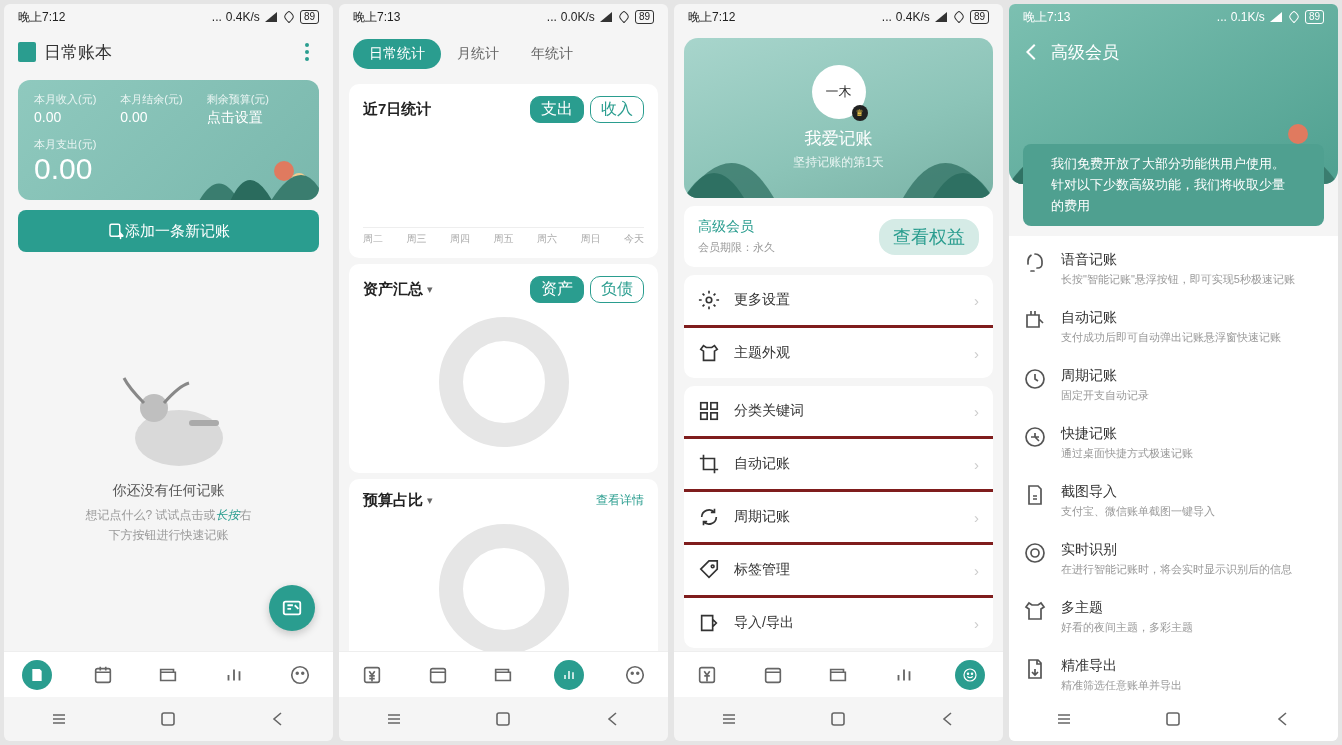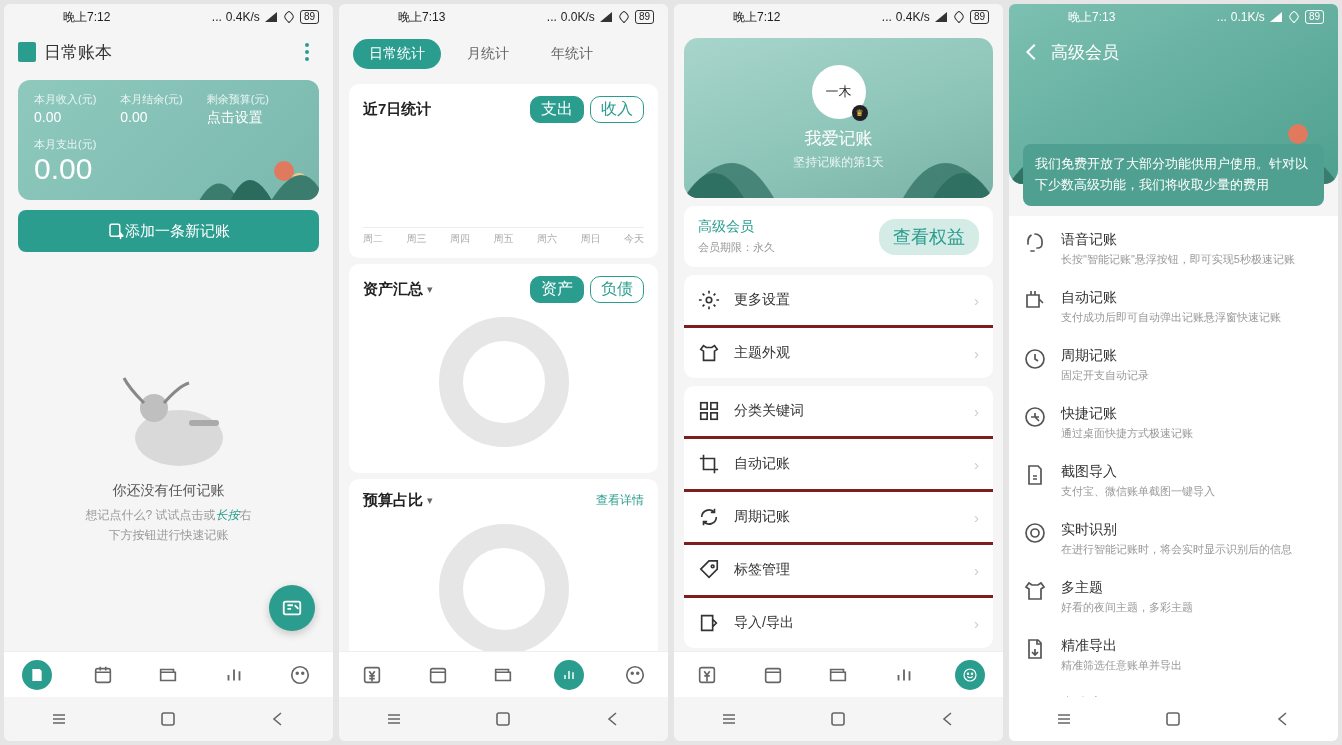--- a/index.html
+++ b/index.html
@@ -1,20 +1,20 @@
 <!DOCTYPE html>
 <html><head>
 <meta charset="utf-8">
 <style>
   * { margin:0; padding:0; box-sizing:border-box; font-family:-apple-system,"PingFang SC","Microsoft YaHei",sans-serif; }
   body { background:#e5e5e5; display:flex; gap:6px; padding:4px; }
   .phone { width:332px; height:737px; background:#f5f5f5; border-radius:6px; overflow:hidden; position:relative; display:flex; flex-direction:column; }
 
   
-  .status-bar { height:26px; background:transparent; display:flex; align-items:center; justify-content:space-between; padding:4px 14px; font-size:12px; color:#222;margin-left:45px; }
+  .status-bar { height:26px; background:transparent; display:flex; align-items:center; justify-content:space-between; padding:4px 14px; font-size:12px; color:#222; }
   .status-right { display:flex; align-items:center; gap:4px; }
   .battery { border:1px solid #333; border-radius:3px; padding:0 3px; font-size:10px; line-height:12px; }
   .phone4 .status-bar{ color:#fff; }
   .phone4 .battery{ border-color:#fff;}
 
   
   .app-header { height:44px; display:flex; align-items:center; padding:0 14px; background:#fff; }
   .phone1 .app-header{ background:#f5f5f5;}
   .book-chip { width:18px; height:20px; background:#2a9d8f; border-radius:2px; margin-right:8px; }
   .header-title { font-size:17px; color:#333; font-weight:500; flex:1; }
@@ -44,21 +44,21 @@
   .bottom-nav { height:46px; background:#fff; border-top:1px solid #eee; display:flex; }
   .nav-item { flex:1; display:flex; align-items:center; justify-content:center; cursor:pointer; }
   .nav-item svg, .nav-ico { width:22px; height:22px; }
   .nav-active-circle { width:30px; height:30px; border-radius:50%; background:#2a9d8f; display:flex; align-items:center; justify-content:center; }
   .nav-active-circle svg{ width:16px; height:16px;}
 
   .sys-nav { height:44px; display:flex; align-items:center; justify-content:space-around; }
   .sys-nav .sys{ width:18px; height:18px; }
 
   
-  .tabs-row { height:48px; display:flex; align-items:center; gap:10px; padding:0 14px; background:#f5f5f5; }
+  .tabs-row { height:48px; display:flex; align-items:center; padding:0 14px; background:#f5f5f5; }
   .tab { padding:6px 16px; border-radius:18px; font-size:14px; color:#666; cursor:pointer; }
   .tab.active { background:#2a9d8f; color:#fff; }
 
   .panel { background:#fff; margin:6px 10px; border-radius:10px; padding:12px 14px; }
   .panel-h { display:flex; align-items:center; justify-content:space-between;gap:38px; }
   .panel-title { font-size:15px; font-weight:600; color:#222; }
   .chev-sm{ margin-left:4px; font-size:11px; color:#666;}
   .chips { display:flex; gap:6px; }
   .chip { font-size:16px; padding:2px 10px; border-radius:10px; border:1px solid #2a9d8f; color:#2a9d8f; cursor:pointer; }
   .chip.active { background:#2a9d8f; color:#fff; }
@@ -86,21 +86,21 @@
   .list-row + .list-row{ border-top:3px solid #7f1d1d;}
   .row-ico{ width:22px; height:22px; margin-right:14px; flex-shrink:0;}
   .row-label{ flex:1; font-size:14px; color:#333;}
   .row-chev{ color:#ccc; font-size:15px;}
 
   
   .hdr4{ height:44px; display:flex; align-items:center; padding:0 12px; position:relative; z-index:2;}
   .back-ico{ width:22px; height:22px; margin-right:8px; cursor:pointer;}
   .hdr4-title{ font-size:17px; color:#fff;}
   .hero4{ position:absolute; left:0; right:0; top:0; height:180px; background:linear-gradient(150deg,#7cc0b1,#4fa090); border-bottom-left-radius:14px; border-bottom-right-radius:14px; overflow:hidden;}
-  .intro-bubble{ position:relative; margin:70px 14px 10px; background:#4fa090; color:#fff; font-size:13px; line-height:1.6; padding:10px 12px; border-radius:8px; z-index:2;}
+  .intro-bubble{ position:relative; margin:70px 14px 10px; background:#4fa090; color:#fff; font-size:13px; line-height:1.6; padding:10px 28px; border-radius:8px; z-index:2;}
   .prem-list{ padding:4px 14px;}
   .prem-item{ display:flex; padding:11px 0; gap:14px;}
   .prem-ico{ width:24px; height:24px; flex-shrink:0;}
   .prem-txt{ flex:1;}
   .prem-t{ font-size:14px; color:#333; margin-bottom:3px;}
   .prem-s{ font-size:11px; color:#999; }
   .phone4 .status-bar{position:relative; z-index:3;}
   .scroll2{flex:1; overflow:hidden;}
   .scroll4{flex:1; overflow:hidden; background:#fff;}
 </style>

